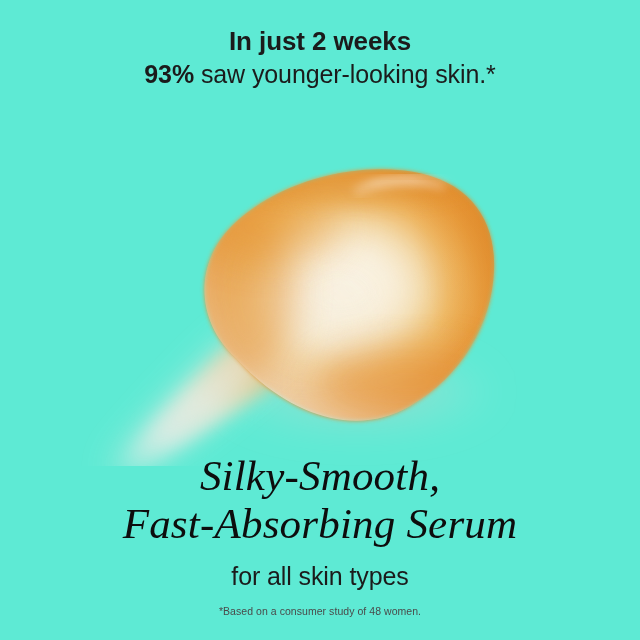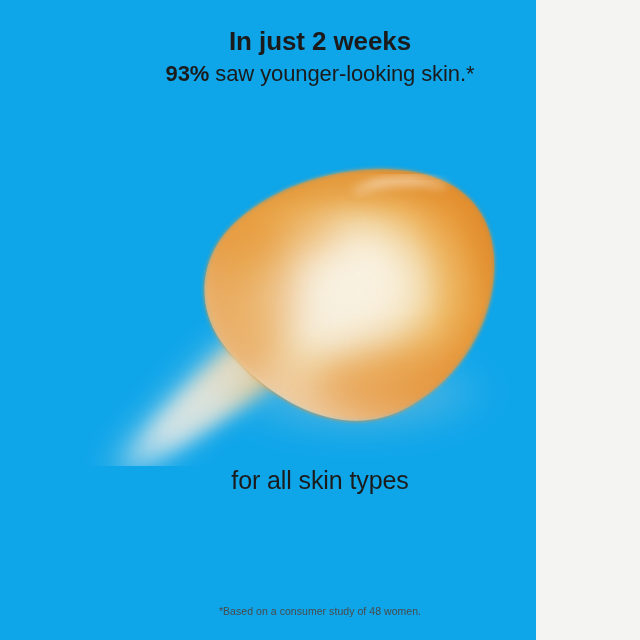--- a/index.html
+++ b/index.html
@@ -10,23 +10,23 @@
     width: 640px;
     height: 640px;
     overflow: hidden;
     background: #f4f4f3;
     font-family: "Liberation Sans", sans-serif;
     -webkit-font-smoothing: antialiased;
   }
 
   #ad {
     position: relative;
-    width: 536px;
+    width: 640px;
     height: 640px;
-    background: #0ea5e9;
+    background: #5eead4;
   }
 
   
   .header {
     position: absolute;
     top: 24px;
     left: 0;
     width: 640px;
     text-align: center;
     color: #1b1b1b;
@@ -34,21 +34,21 @@
   .headline-1 {
     font-family: "Liberation Sans", sans-serif;
     font-size: 26px;
     font-weight: 700;
     letter-spacing: -0.1px;
     line-height: 34px;
     margin: 0;
   }
   .headline-2 {
     font-family: "Liberation Sans", sans-serif;
-    font-size: 22px;
+    font-size: 25px;
     font-weight: 400;
     letter-spacing: -0.1px;
     line-height: 32px;
     margin: 0;
     white-space: nowrap;
   }
   .headline-2 .stat {
     font-weight: 700;
   }
 
@@ -241,18 +241,20 @@
           <ellipse cx="356" cy="96" rx="120" ry="22" fill="#dd8a2c" opacity="0.35" filter="url(#fBlurM)"></ellipse>
         </g>
 
         <path d="M348,104 C 378,92 420,90 452,98" stroke="url(#gSpec)" stroke-width="3.4" fill="none" stroke-linecap="round" filter="url(#fBlurS)"></path>
         <path d="M356,108 C 384,98 418,96 444,102" stroke="#ffffff" stroke-width="1.6" fill="none" opacity="0.9" stroke-linecap="round" filter="url(#fBlurS)"></path>
       </g>
     </svg>
   </div>
 
   <div class="footer">
+    <p class="serif-line line-1">Silky-Smooth,</p>
+    <p class="serif-line line-2">Fast-Absorbing Serum</p>
     <p class="subhead">for all skin types</p>
   </div>
 
   <p class="footnote">*Based on a consumer study of 48 women.</p>
 
 </div>
 
 </body></html>

